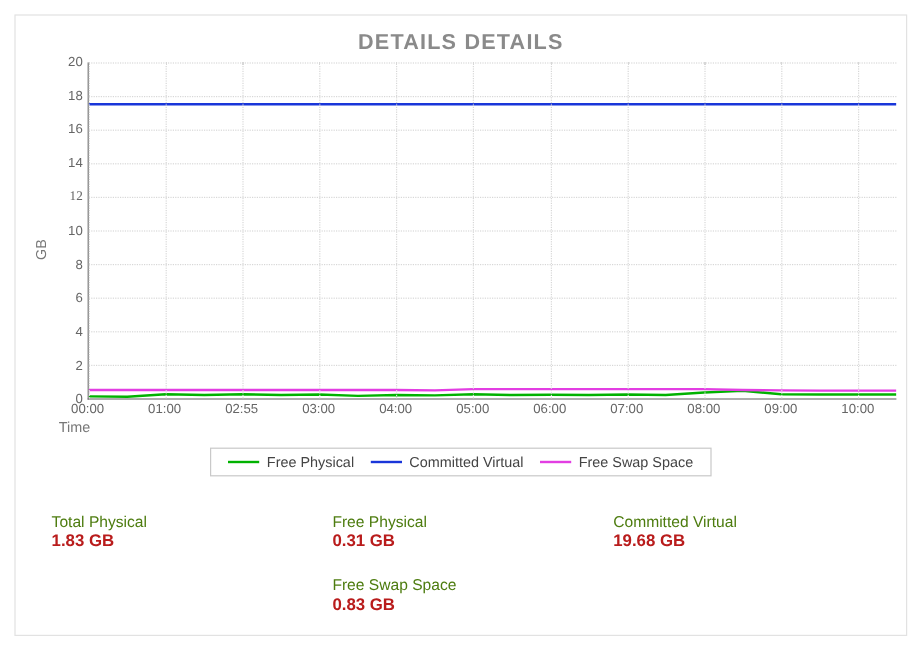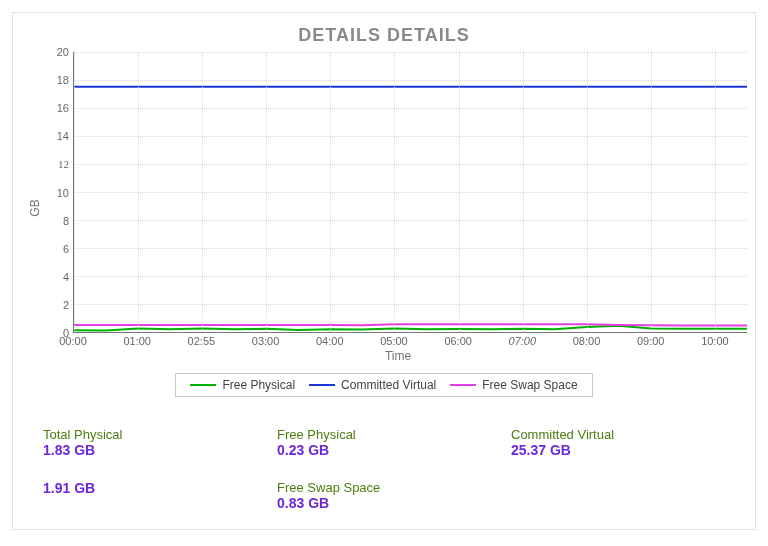--- a/index.html
+++ b/index.html
@@ -84,21 +84,21 @@
     height: 16px;
     font-size: 11px;
     color: #666;
   }
   .x-ticks .tick {
     position: absolute;
     top: 2px;
     transform: translateX(-50%);
   }
   .x-label {
-    text-align: center;
+    text-align: left;
     color: #777;
     font-size: 12px;
     margin-top: 0px;
   }
   .legend-wrap {
     text-align: center;
     margin: 10px 0 0 0;
   }
   .legend {
     display: inline-flex;
@@ -124,21 +124,21 @@
     display: grid;
     grid-template-columns: repeat(3, 1fr);
     gap: 22px 20px;
     margin: 30px 30px 0 30px;
   }
   .stat .label {
     color: #4d7c0f;
     font-size: 13px;
   }
   .stat .value {
-    color: #6d28d9;
+    color: #b91c1c;
     font-weight: bold;
     font-size: 14px;
   }
 </style>
 </head>
 <body>
 
 <div class="panel">
   <div class="panel-title">DETAILS DETAILS</div>
 
@@ -193,21 +193,21 @@
       <div class="chart-row">
         <div style="width:24px"></div>
         <div id="xTicks" class="x-ticks" style="flex:1">
             <div class="tick" style="left: 0%;">00:00</div>
             <div class="tick" style="left: 9.52381%;">01:00</div>
             <div class="tick" style="left: 19.0476%;">02:55</div>
             <div class="tick" style="left: 28.5714%;">03:00</div>
             <div class="tick" style="left: 38.0952%;">04:00</div>
             <div class="tick" style="left: 47.619%;">05:00</div>
             <div class="tick" style="left: 57.1429%;">06:00</div>
-            <div class="tick" style="left: 66.6667%; font-style: italic;">07:00</div>
+            <div class="tick" style="left: 66.6667%;">07:00</div>
             <div class="tick" style="left: 76.1905%;">08:00</div>
             <div class="tick" style="left: 85.7143%;">09:00</div>
             <div class="tick" style="left: 95.2381%;">10:00</div>
           </div>
       </div>
       <div class="x-label">Time</div>
     </div>
   </div>
 
   <div class="legend-wrap">
@@ -227,27 +227,26 @@
       </div>
   </div>
 
   <div id="stats" class="stats">
       <div class="stat">
         <div class="label">Total Physical</div>
         <div class="value">1.83 GB</div>
       </div>
       <div class="stat">
         <div class="label">Free Physical</div>
-        <div class="value">0.23 GB</div>
+        <div class="value">0.31 GB</div>
       </div>
       <div class="stat">
         <div class="label">Committed Virtual</div>
-        <div class="value">25.37 GB</div>
-      </div>
-      <div class="stat">
-        <div class="value">1.91 GB</div>
+        <div class="value">19.68 GB</div>
+      </div>
+      <div class="stat">
       </div>
       <div class="stat">
         <div class="label">Free Swap Space</div>
         <div class="value">0.83 GB</div>
       </div>
     </div>
 </div>
 
 </body></html>

